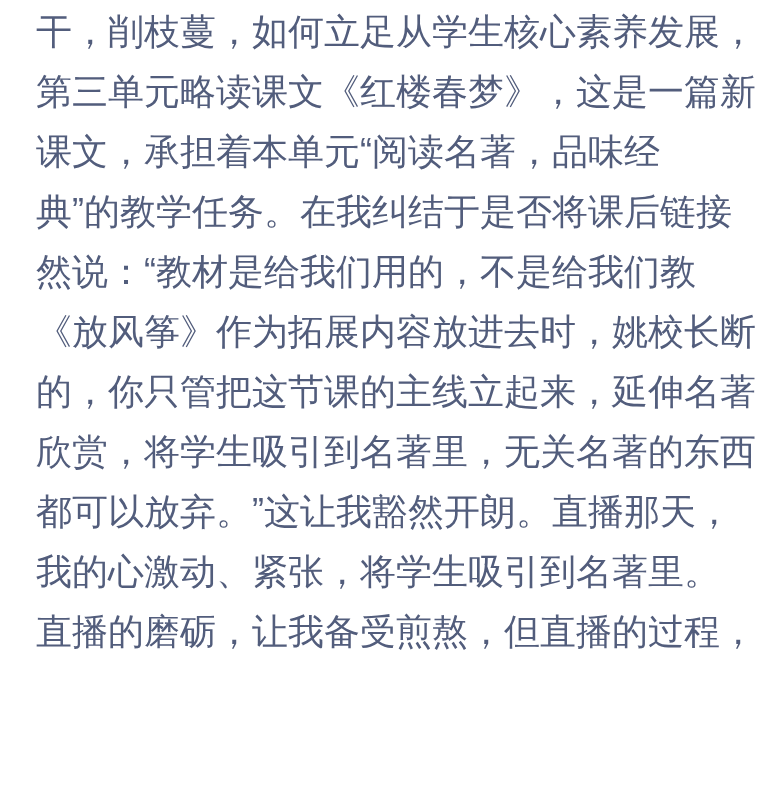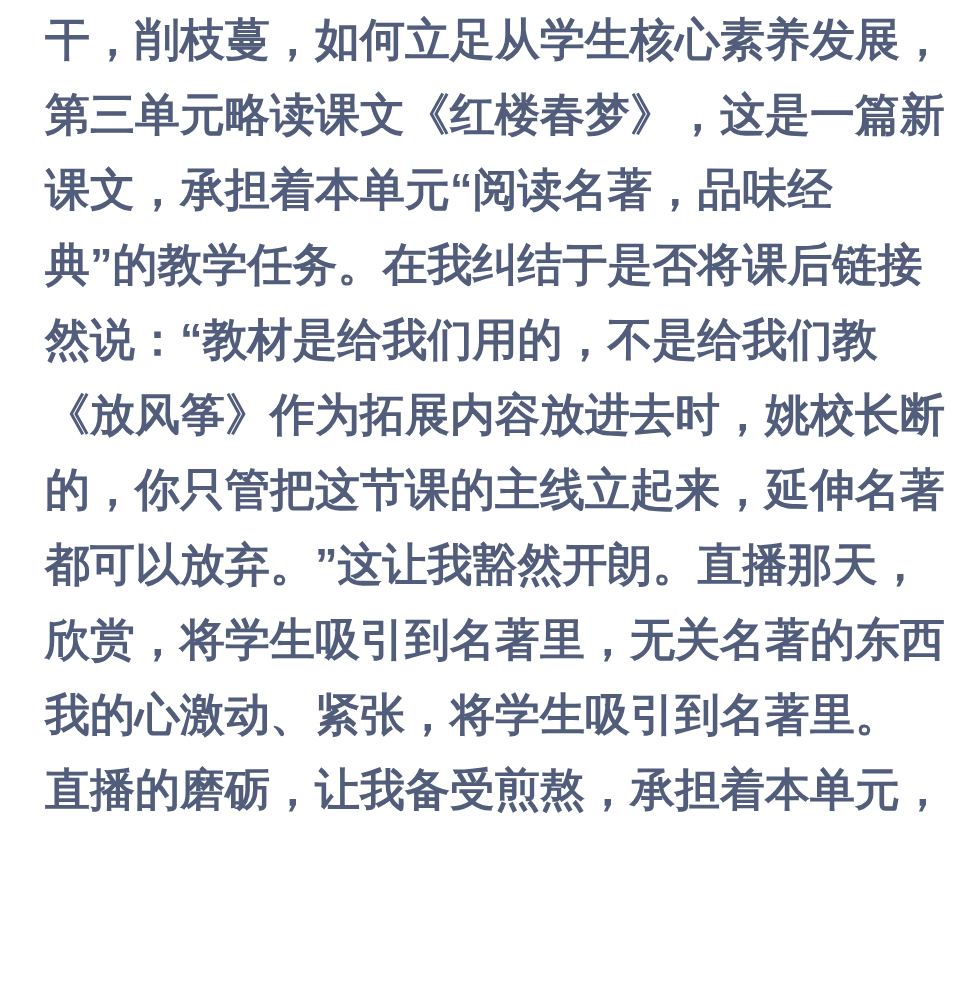--- a/index.html
+++ b/index.html
@@ -20,31 +20,31 @@
     padding: 2px 0 0 36px;
     background: var(--page-bg);
   }
   .text-line {
     height: 60px;
     line-height: 60px;
     font-size: 36px;
     color: var(--text-color);
     white-space: nowrap;
     letter-spacing: 0;
-    font-weight: 700;
+    font-weight: 400;
   }
 </style>
 </head>
 <body>
 
 <div class="article">
   <div class="text-line">干，削枝蔓，如何立足从学生核心素养发展，</div>
   <div class="text-line">第三单元略读课文《红楼春梦》，这是一篇新</div>
   <div class="text-line">课文，承担着本单元“阅读名著，品味经</div>
   <div class="text-line">典”的教学任务。在我纠结于是否将课后链接</div>
   <div class="text-line">然说：“教材是给我们用的，不是给我们教</div>
   <div class="text-line">《放风筝》作为拓展内容放进去时，姚校长断</div>
   <div class="text-line">的，你只管把这节课的主线立起来，延伸名著</div>
+  <div class="text-line">欣赏，将学生吸引到名著里，无关名著的东西</div>
   <div class="text-line">都可以放弃。”这让我豁然开朗。直播那天，</div>
-  <div class="text-line">欣赏，将学生吸引到名著里，无关名著的东西</div>
   <div class="text-line">我的心激动、紧张，将学生吸引到名著里。</div>
-  <div class="text-line">直播的磨砺，让我备受煎熬，承担着本单元，</div>
+  <div class="text-line">直播的磨砺，让我备受煎熬，但直播的过程，</div>
 </div>
 
 </body></html>

